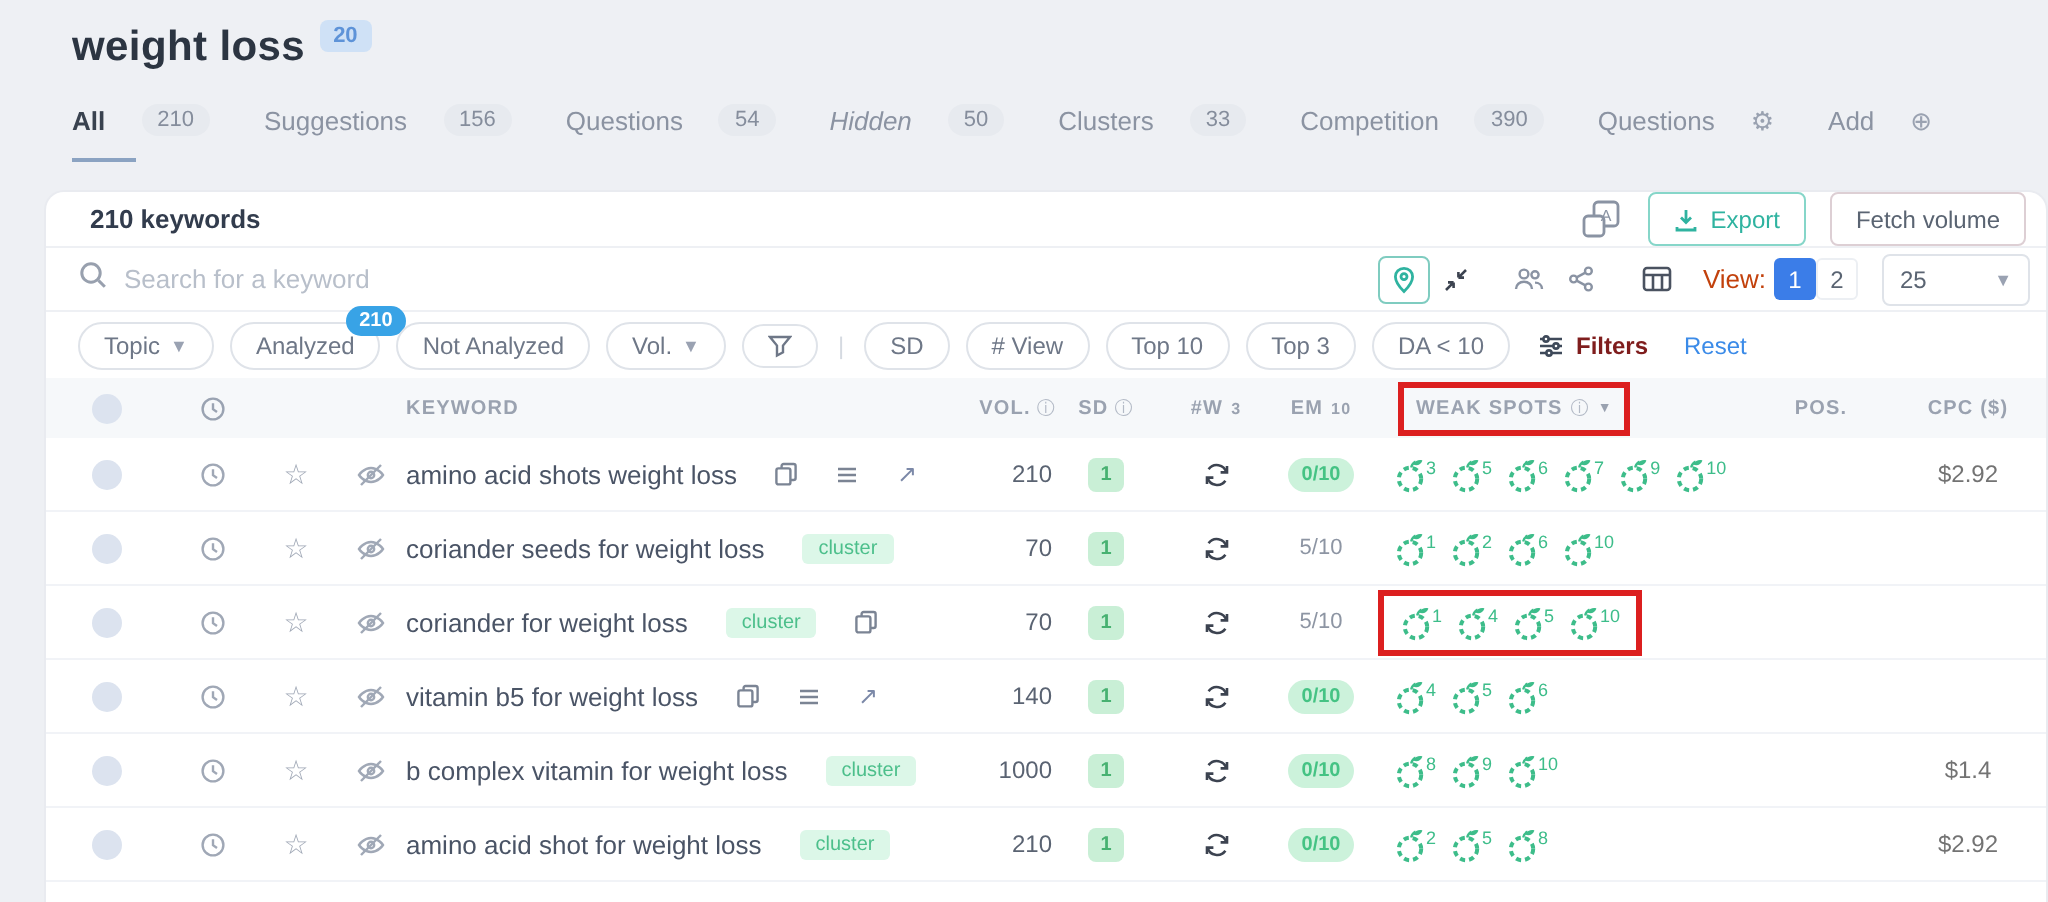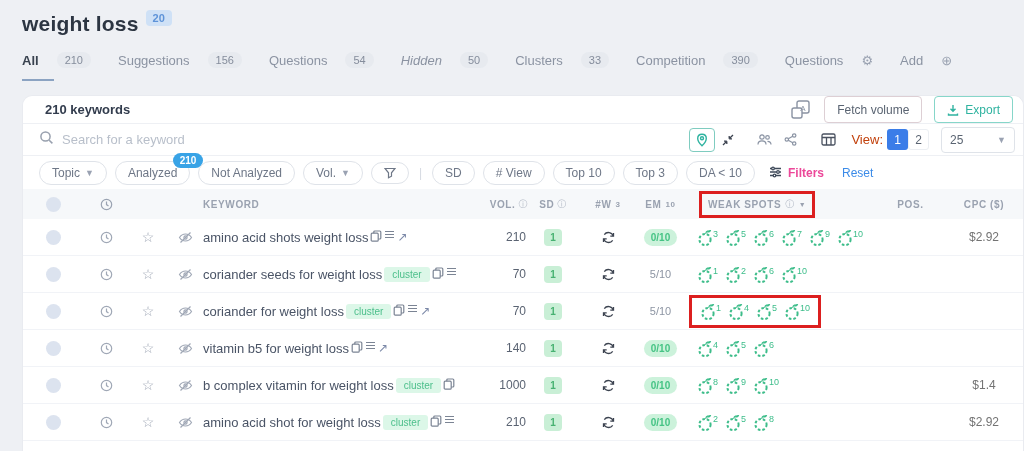--- a/index.html
+++ b/index.html
@@ -1,20 +1,20 @@
 <!DOCTYPE html>
 <html><head>
 <meta charset="utf-8">
 <style>
   * { margin:0; padding:0; box-sizing:border-box; }
   html,body { width:1024px; height:451px; overflow:hidden; }
   body { background:#eef0f4; font-family:"Liberation Sans", sans-serif; position:relative; }
 
   
-  .page-header { padding:12px 22px 0; }
+  .page-header { padding:12px 36px 0; }
   .title-row { display:flex; align-items:flex-start; }
   .page-title { font-size:21px; font-weight:700; color:#2c3542; letter-spacing:.2px; }
   .title-badge { margin-left:7px; margin-top:-2px; background:#cfe1f6; color:#5e93d8; font-size:11px; font-weight:700; padding:2px 7px; border-radius:4px; }
   .tabs { display:flex; align-items:center; gap:27px; margin-top:16px; font-size:13px; color:#8b93a2; }
   .tab { position:relative; padding-bottom:13px; display:flex; align-items:center; gap:18px; cursor:pointer; white-space:nowrap; }
   .tab.active { color:#39424f; font-weight:700; }
   .tab.active::after { content:""; position:absolute; left:0; bottom:0; width:32px; height:2px; background:#8ba3c2; }
   .tab.italic { font-style:italic; }
   .tab-badge { background:#e7eaef; color:#858d9c; font-size:11px; padding:2px 8px; border-radius:10px; font-weight:400; font-style:normal; }
   .tab-glyph { font-size:13px; color:#9aa2b1; font-style:normal; }
@@ -39,36 +39,36 @@
   .view-btn { width:21px; height:21px; display:inline-flex; align-items:center; justify-content:center; border-radius:3px; font-size:12px; cursor:pointer; }
   .view-btn.active { background:#3b7de8; color:#fff; }
   .view-btn.idle { background:#fff; color:#5a6472; border:1px solid #eceff3; }
   .page-size { display:inline-flex; align-items:center; justify-content:space-between; width:74px; height:26px; border:1px solid #dfe3e9; border-radius:4px; padding:0 8px; font-size:12px; color:#5a6472; margin-left:12px; cursor:pointer; }
   .chev { color:#9aa2b2; font-size:9px; }
 
   .filter-row { height:33px; display:flex; align-items:center; gap:8px; padding-left:16px; font-size:12px; color:#6e7787; }
   .chip { display:inline-flex; align-items:center; gap:5px; border:1px solid #dfe3e9; border-radius:14px; padding:4px 12px; cursor:pointer; white-space:nowrap; position:relative; background:#fff; }
   .chip-badge { position:absolute; top:-9px; right:-14px; background:#38a3e6; color:#fff; font-size:10px; font-weight:700; padding:2px 7px; border-radius:10px; }
   .divider { color:#d5dae1; margin:0 2px; }
-  .filters-link { display:inline-flex; align-items:flex-start; gap:6px; color:#ec4899; font-weight:700; margin-left:6px; cursor:pointer; }
+  .filters-link { display:inline-flex; align-items:center; gap:6px; color:#7f1d1d; font-weight:700; margin-left:6px; cursor:pointer; }
   .reset-link { color:#3b8be8; margin-left:10px; cursor:pointer; }
 
   
   .grid-cols { display:grid; grid-template-columns:60px 46px 38px 36px 255px 70px 50px 60px 45px 195px 65px 82px; align-items:center; }
   .thead { height:30px; background:#f6f8fa; color:#9aa2b0; font-size:10px; font-weight:700; letter-spacing:.6px; }
   .th { display:flex; align-items:center; gap:3px; }
   .th.c { justify-content:center; } .th.r { justify-content:flex-end; }
   .th sup { font-size:8px; margin-left:1px; }
   .info-i { font-size:9px; color:#b3bac6; font-weight:400; }
   .red-box-h { display:inline-flex; align-items:center; gap:4px; border:3px solid #dc1f1f; padding:4px 6px; margin-left:16px; }
 
   .trow { height:37px; border-bottom:1px solid #f1f3f7; font-size:13px; color:#4a5466; }
   .cell-c { display:flex; justify-content:center; align-items:center; }
   .checkbox { width:15px; height:15px; border-radius:50%; background:#dce3ef; margin:0 auto; cursor:pointer; }
-  .kw-cell { display:flex; align-items:flex-start; gap:2px; overflow:hidden; white-space:nowrap; }
+  .kw-cell { display:flex; align-items:center; gap:19px; overflow:hidden; white-space:nowrap; }
   .cluster-badge { background:#dcf7e8; color:#4cbf8b; font-size:10px; padding:2px 8px; border-radius:3px; }
   .mini-icon { color:#7b8494; display:inline-flex; cursor:pointer; }
   .ext-arrow { color:#7c89a8; font-size:12px; cursor:pointer; }
   .vol-cell { text-align:right; font-size:12px; color:#5a6372; padding-right:2px; }
   .sd-badge { display:inline-block; min-width:18px; text-align:center; background:#c9efd6; color:#47b171; font-size:10px; font-weight:700; padding:3px 4px; border-radius:4px; }
   .em-badge { background:#ccf2db; color:#45c384; font-size:10px; font-weight:700; padding:3px 7px; border-radius:9px; }
   .em-plain { color:#8d95a3; font-size:11px; }
   .weak-cell { display:flex; align-items:center; padding-left:14px; }
   .fruits { display:inline-flex; align-items:flex-start; gap:7px; }
   .fruits.red-box { border:3px solid #dc1f1f; padding:4px 8px; margin-left:-8px; }
@@ -126,27 +126,27 @@
   <div class="toolbar">
     <span class="kw-count">210 keywords</span>
     <div class="toolbar-right">
       <span class="icon-btn">
         <svg width="22" height="20" viewBox="0 0 22 20" fill="none" stroke="#8a93a3" stroke-width="1.4">
           <rect x="7" y="1" width="12" height="12" rx="2"></rect>
           <rect x="2" y="8" width="10" height="10" rx="2" fill="#fff"></rect>
           <text x="13" y="10.5" font-size="8" fill="#8a93a3" stroke="none" text-anchor="middle" font-family="Liberation Sans, sans-serif">A</text>
         </svg>
       </span>
-      <button class="btn btn-fetch">Fetch volume</button>
       <button class="btn btn-export">
         <svg width="12" height="12" viewBox="0 0 12 12" fill="none" stroke="#2fb3a0" stroke-width="1.4">
           <path d="M6 1v6M3.5 4.8 6 7.3 8.5 4.8M1.5 9.5v1.5h9V9.5"></path>
         </svg>
         <span>Export</span>
       </button>
+      <button class="btn btn-fetch">Fetch volume</button>
     </div>
   </div>
 
   <div class="search-row">
     <span>
       <svg width="15" height="15" viewBox="0 0 15 15" fill="none" stroke="#98a0ae" stroke-width="1.5">
         <circle cx="6.5" cy="6.5" r="4.6"></circle>
           <path d="M10.2 10.2 13.4 13.4"></path>
       </svg>
     </span>

